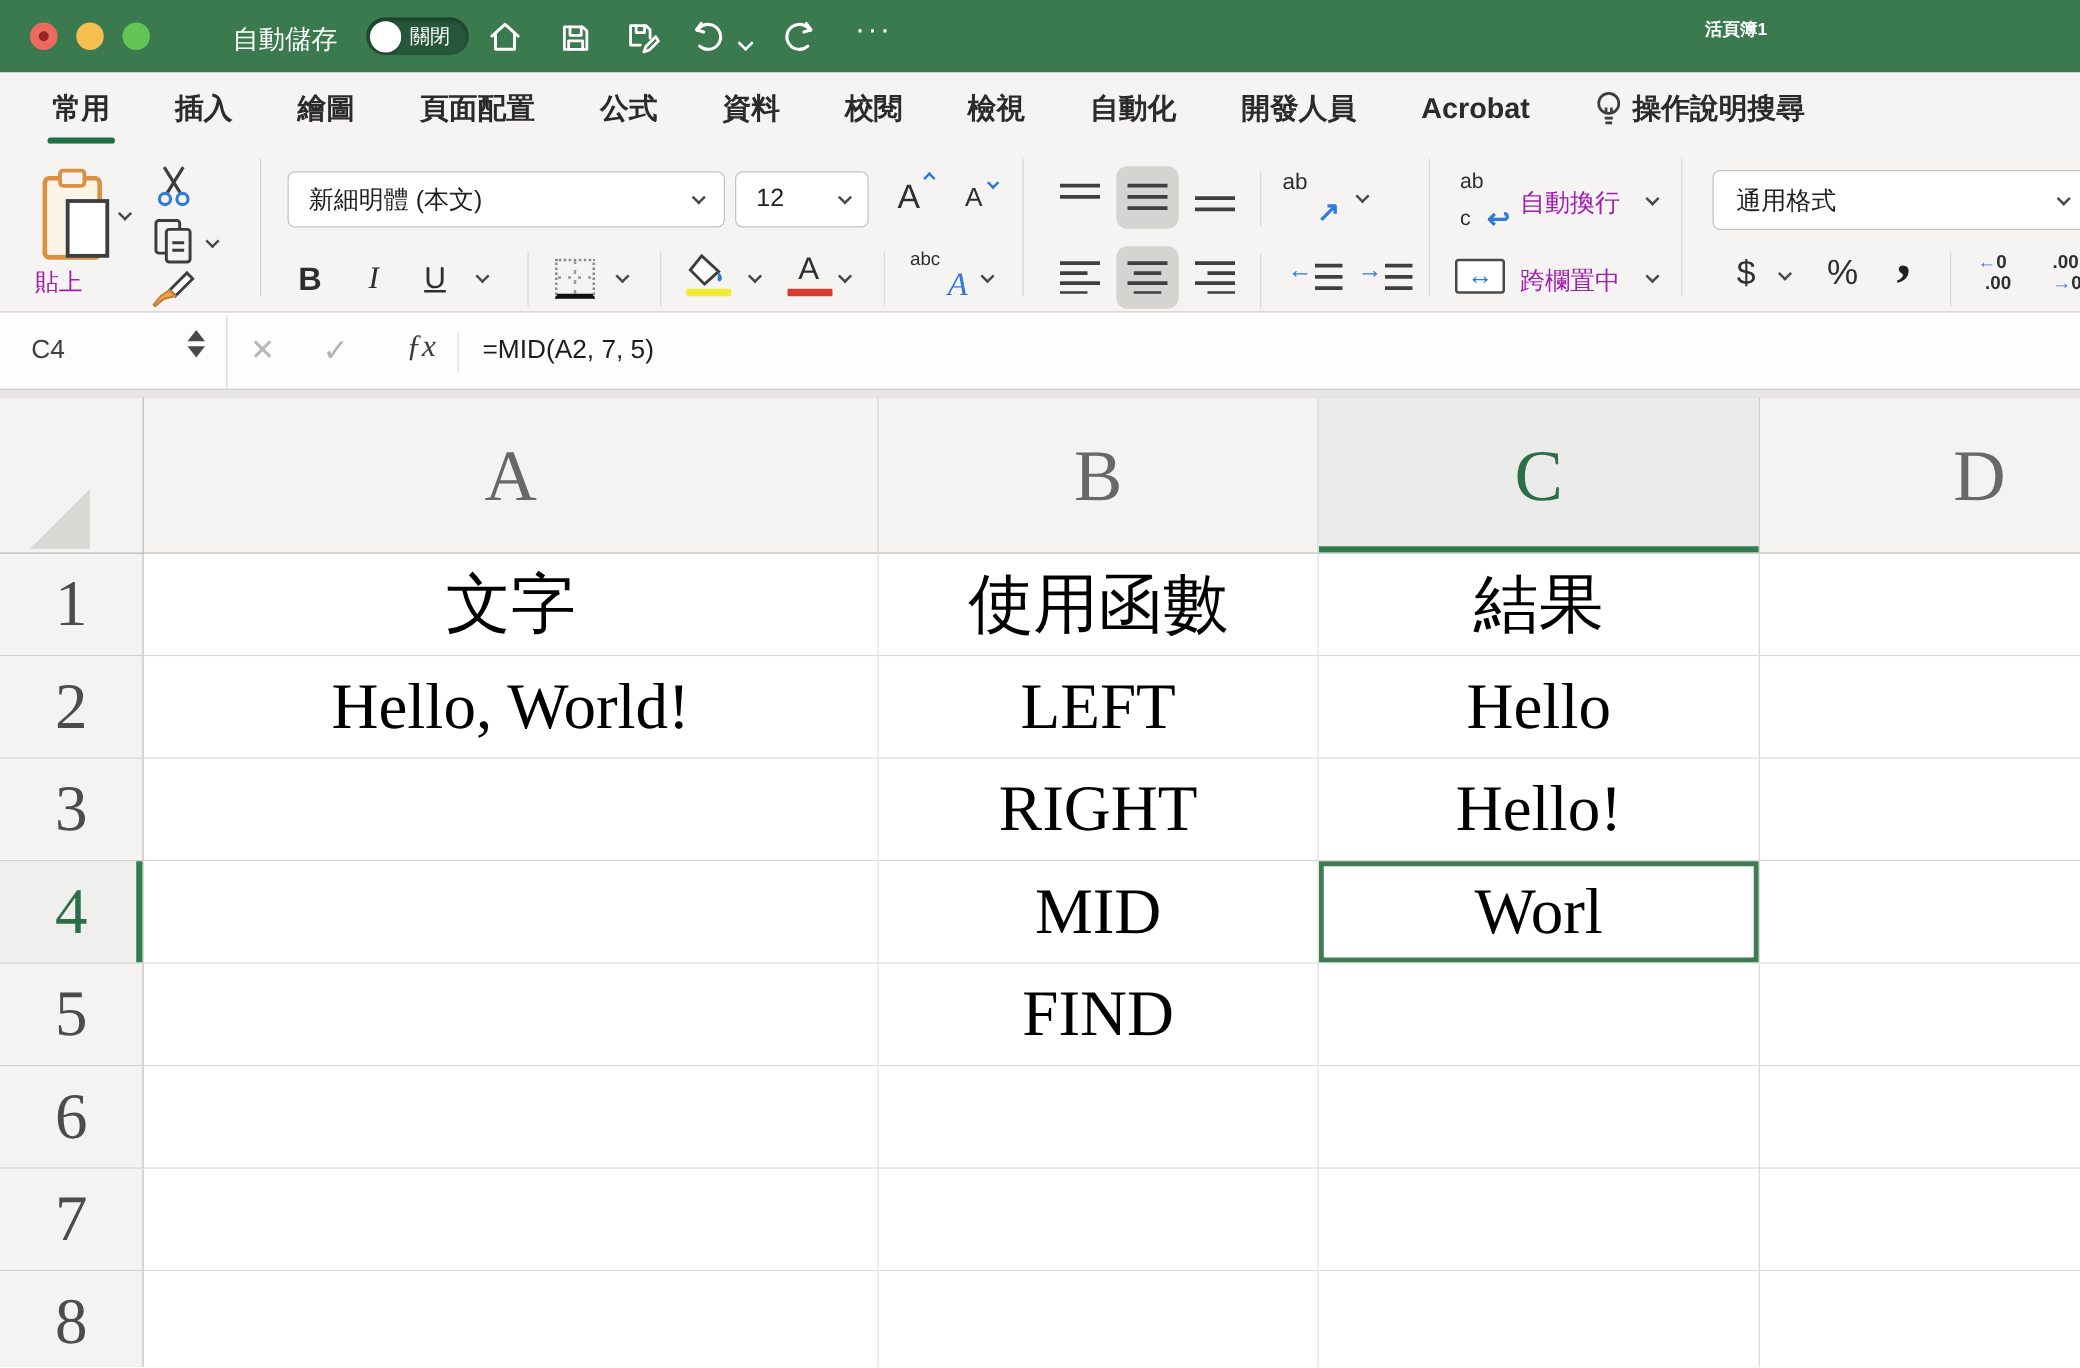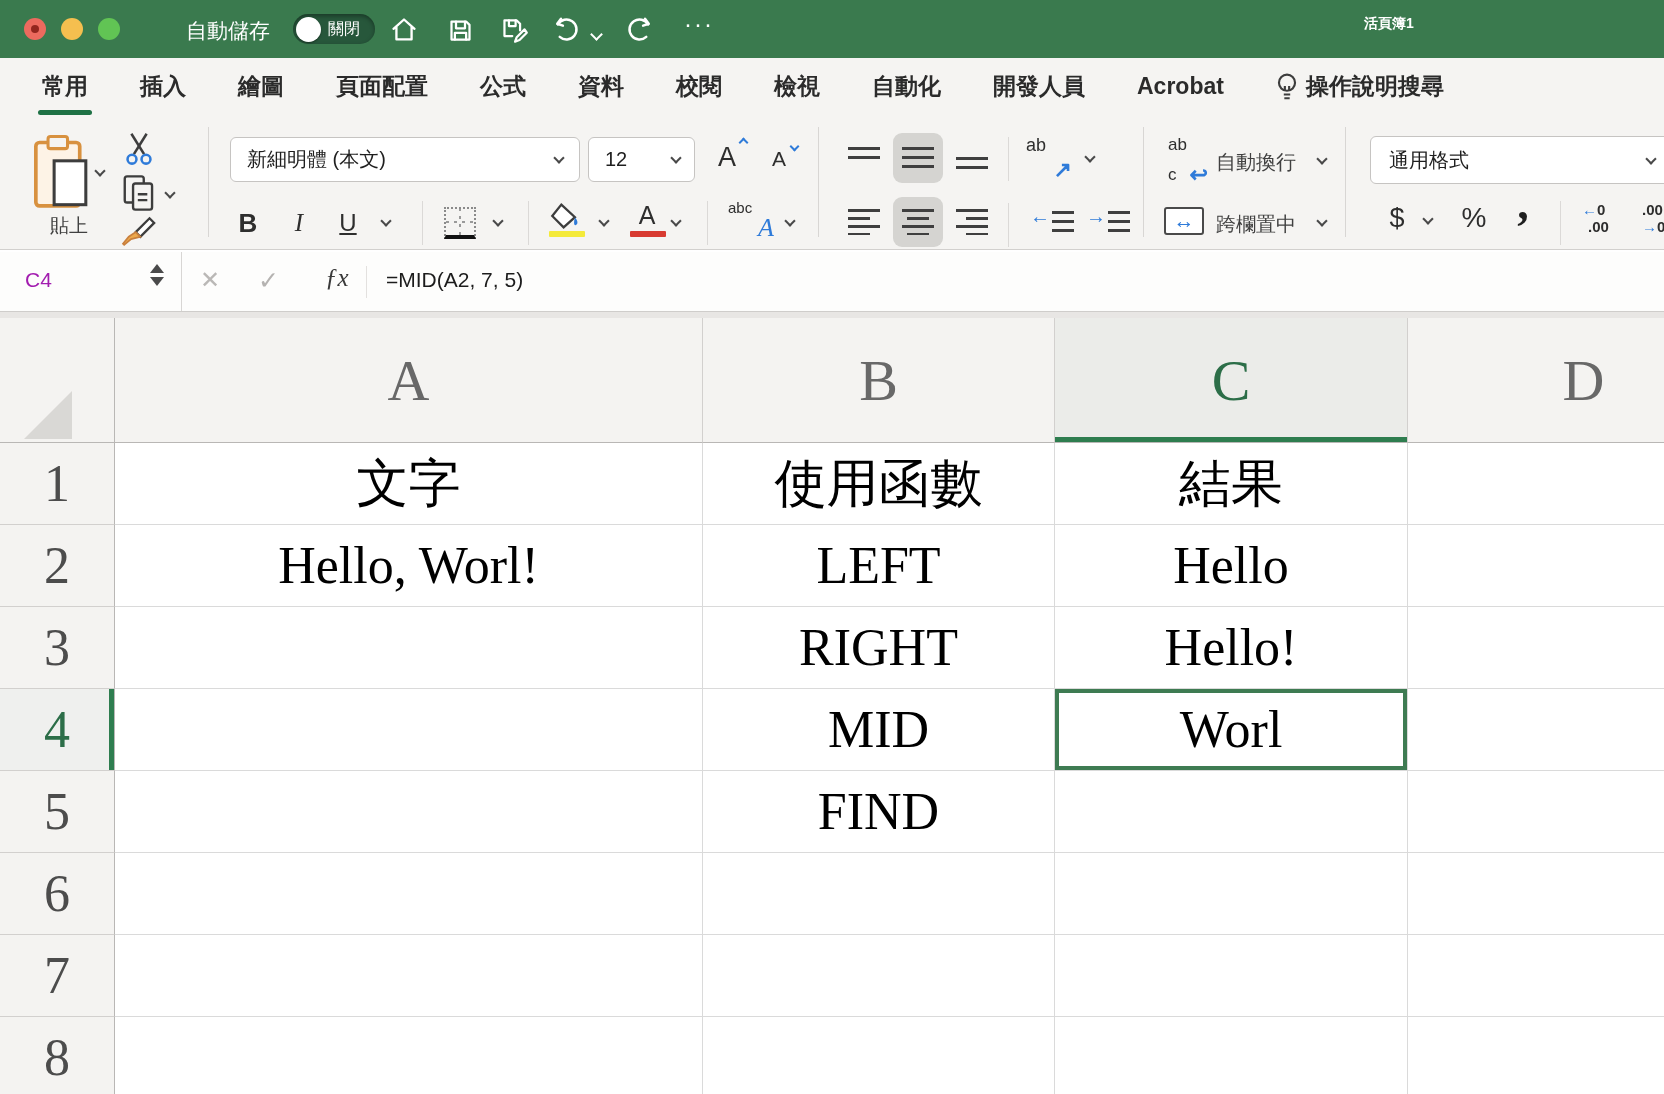--- a/index.html
+++ b/index.html
@@ -27,35 +27,35 @@
   .tabs{position:absolute;left:0;top:58px;width:100%;height:57px;background:#f5f4f2;
         display:flex;align-items:center;gap:52px;padding-left:42px;box-sizing:border-box;}
   .tab{font-size:23px;font-weight:600;color:#2b2b2b;position:relative;white-space:nowrap;}
   .tab.active::after{content:"";position:absolute;left:-4px;right:-4px;bottom:-13px;height:5px;border-radius:3px;background:#1e7145;}
   .tab-help{display:flex;align-items:center;gap:8px;font-size:23px;font-weight:600;color:#2b2b2b;}
   
   .ribbon{position:absolute;left:0;top:115px;width:100%;height:135px;background:#f5f4f2;border-bottom:1px solid #d2d0ce;box-sizing:border-box;}
   .ribbon *{box-sizing:border-box;}
   .vdiv{position:absolute;top:12px;height:110px;width:1px;background:#d8d6d4;}
   .sdiv{position:absolute;height:44px;width:1px;background:#dbd9d7;}
-  .rlabel{position:absolute;font-size:19px;color:#404040;}
+  .rlabel{position:absolute;font-size:19px;color:#a21caf;}
   .chv{display:inline-block;width:8px;height:8px;border-right:2px solid #494949;border-bottom:2px solid #494949;transform:rotate(45deg);}
   .chvp{position:absolute;width:8px;height:8px;border-right:2px solid #494949;border-bottom:2px solid #494949;transform:rotate(45deg);}
   .box{position:absolute;background:#fff;border:1px solid #c6c4c2;border-radius:6px;display:flex;align-items:center;font-size:20px;color:#1f1f1f;}
   .pressed{position:absolute;background:#d5d4d1;border-radius:9px;}
   .ic-lines{position:absolute;background-repeat:no-repeat;}
   .bar-red{position:absolute;height:6px;background:#d83b31;border-radius:1px;}
   .bar-yellow{position:absolute;height:6px;background:#f4ea3a;border-radius:1px;}
   .blue{color:#2f7bd9;}
   .mini2{position:absolute;display:flex;flex-direction:column;align-items:flex-start;font-size:15px;line-height:17px;color:#2e2e2e;font-weight:600;}
   .serifit{font-family:"Liberation Serif",serif;font-style:italic;}
   
   .fbar{position:absolute;left:0;top:252px;width:100%;height:59px;background:#fdfdfc;border-bottom:1px solid #cfcdcb;}
   .seam{position:absolute;left:0;top:312px;width:100%;height:6px;background:#e8e6e4;border-bottom:1px solid #cfcdcb;}
-  .namebox{position:absolute;left:25px;top:16px;font-size:21px;color:#a21caf;}
+  .namebox{position:absolute;left:25px;top:16px;font-size:21px;color:#404040;}
   .stepper{position:absolute;left:150px;top:12px;display:flex;flex-direction:column;align-items:center;gap:4px;}
   .tri-up{width:0;height:0;border-left:7px solid transparent;border-right:7px solid transparent;border-bottom:9px solid #4a4a4a;}
   .tri-dn{width:0;height:0;border-left:7px solid transparent;border-right:7px solid transparent;border-top:9px solid #4a4a4a;}
   .fdiv{position:absolute;left:181px;top:0;width:1px;height:100%;background:#d8d6d4;}
   .fx-cancel{position:absolute;left:200px;top:14px;font-size:24px;color:#bab8b6;}
   .fx-ok{position:absolute;left:258px;top:14px;font-size:25px;color:#b5b3b1;}
   .fx{position:absolute;left:325px;top:12px;font-size:25px;color:#3a3a3a;font-family:"Liberation Serif",serif;font-style:italic;}
   .fdiv2{position:absolute;left:366px;top:14px;width:1px;height:32px;background:#e3e1df;}
   .formula{position:absolute;left:386px;top:16px;font-size:21px;color:#1c1c1c;}
   
@@ -158,21 +158,21 @@
   <div class="ribbon">
 
     <div class="abox" style="left:28px;top:18px;width:62px;height:80px;">
       <svg width="60" height="78" viewBox="0 0 48 64">
         <rect x="5" y="7" width="36" height="52" rx="3" fill="#fdf3e6" stroke="#d8913f" stroke-width="3"></rect>
         <rect x="15" y="2" width="16" height="10" rx="2" fill="#f5f4f2" stroke="#d8913f" stroke-width="2.5"></rect>
         <rect x="20" y="22" width="26" height="36" fill="#fff" stroke="#3d3d3d" stroke-width="2.5"></rect>
       </svg>
     </div>
     <div class="chvp" style="left:96px;top:52px;"></div>
-    <div class="rlabel" style="left:38px;top:98px;width:62px;text-align:center;">貼上</div>
+    <div class="rlabel" style="left:28px;top:98px;width:62px;text-align:left;">貼上</div>
     <div class="abox" style="left:122px;top:14px;width:34px;height:40px;">
       <svg width="28" height="34" viewBox="0 0 22 26">
         <g stroke="#3d3d3d" stroke-width="2" fill="none">
             <line x1="5" y1="1" x2="15" y2="17"></line>
             <line x1="17" y1="1" x2="7" y2="17"></line>
           </g>
         <circle cx="5.5" cy="21" r="3.5" fill="none" stroke="#2f7bd9" stroke-width="2"></circle>
         <circle cx="16.5" cy="21" r="3.5" fill="none" stroke="#2f7bd9" stroke-width="2"></circle>
       </svg>
     </div>
@@ -334,21 +334,21 @@
       <div class="colhead sel">C</div>
       <div class="colhead">D</div>
 
       <div class="rowhead">1</div>
       <div class="cell">文字</div>
       <div class="cell">使用函數</div>
       <div class="cell">結果</div>
       <div class="cell"></div>
 
       <div class="rowhead">2</div>
-      <div class="cell">Hello, Worl!</div>
+      <div class="cell">Hello, World!</div>
       <div class="cell">LEFT</div>
       <div class="cell">Hello</div>
       <div class="cell"></div>
 
       <div class="rowhead">3</div>
       <div class="cell"></div>
       <div class="cell">RIGHT</div>
       <div class="cell">Hello!</div>
       <div class="cell"></div>
 

